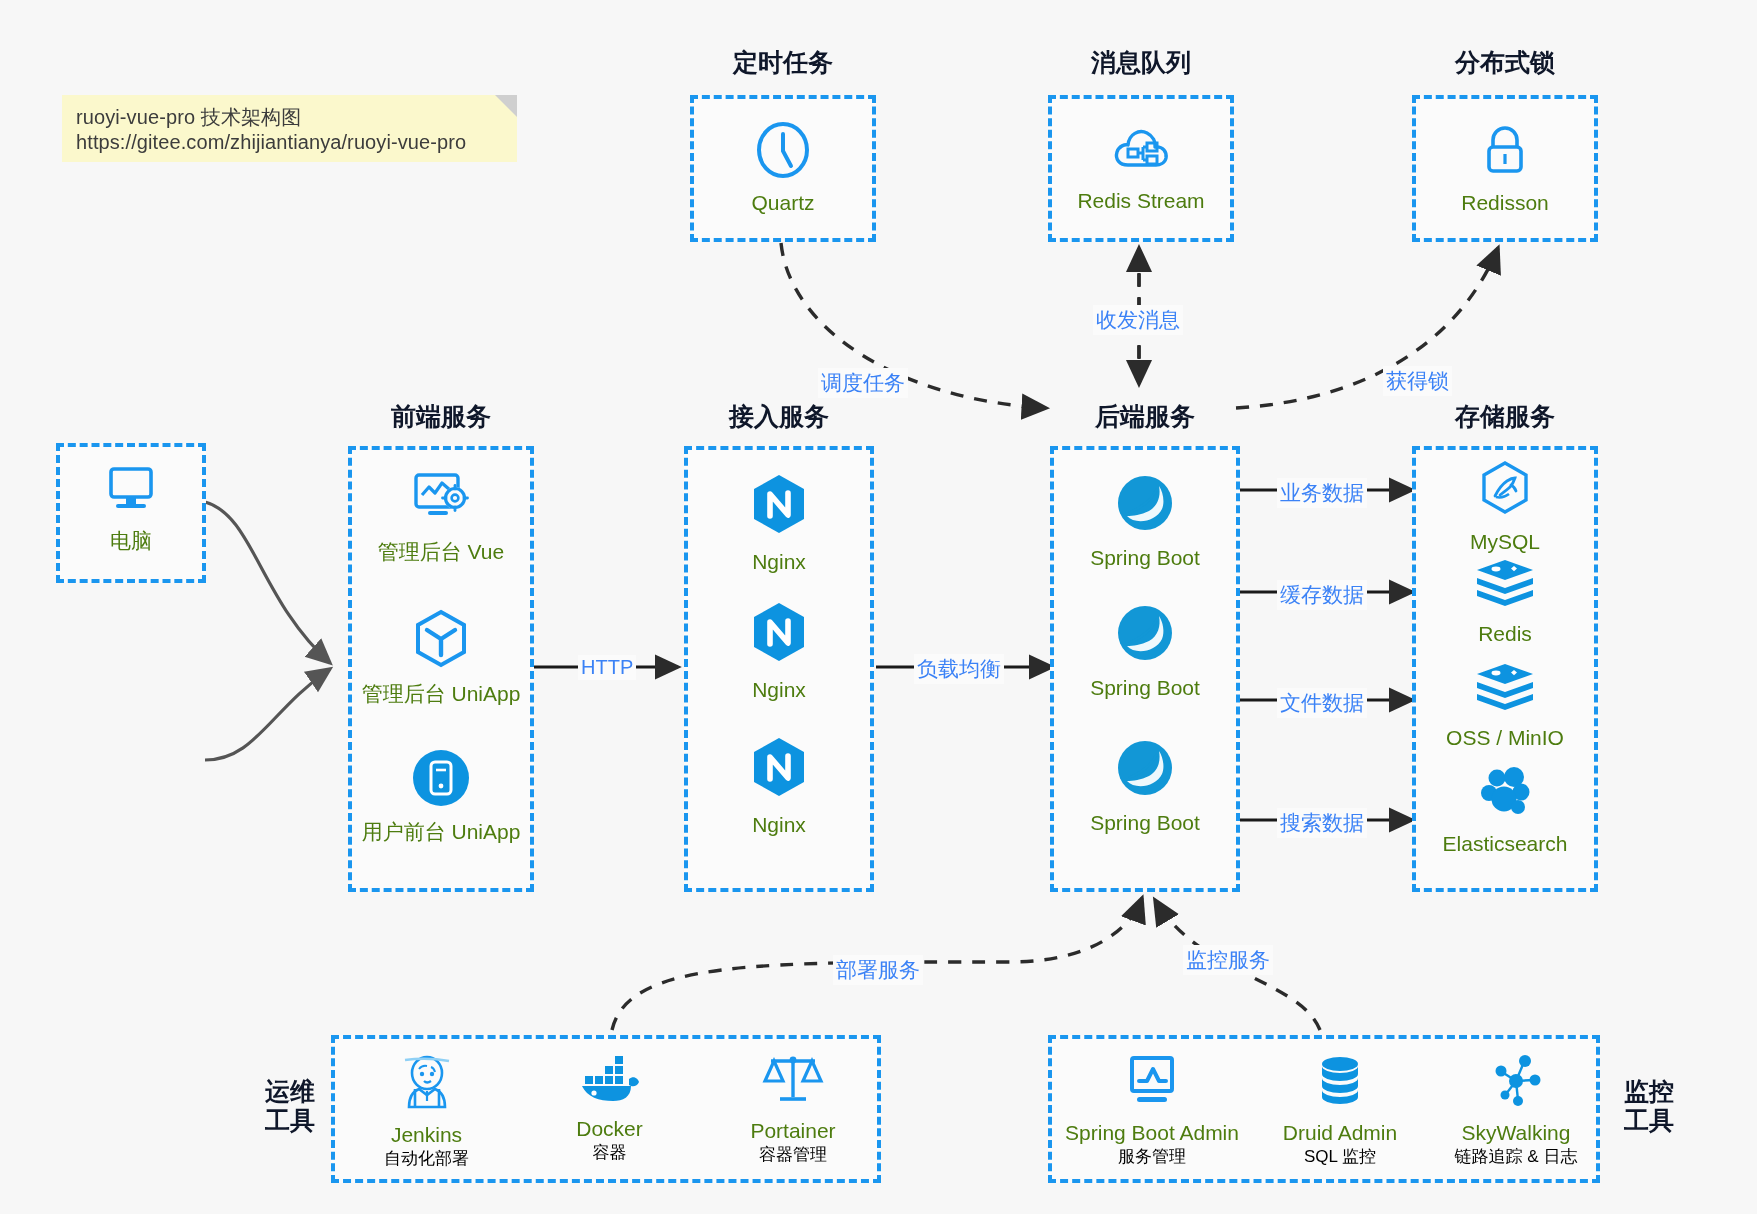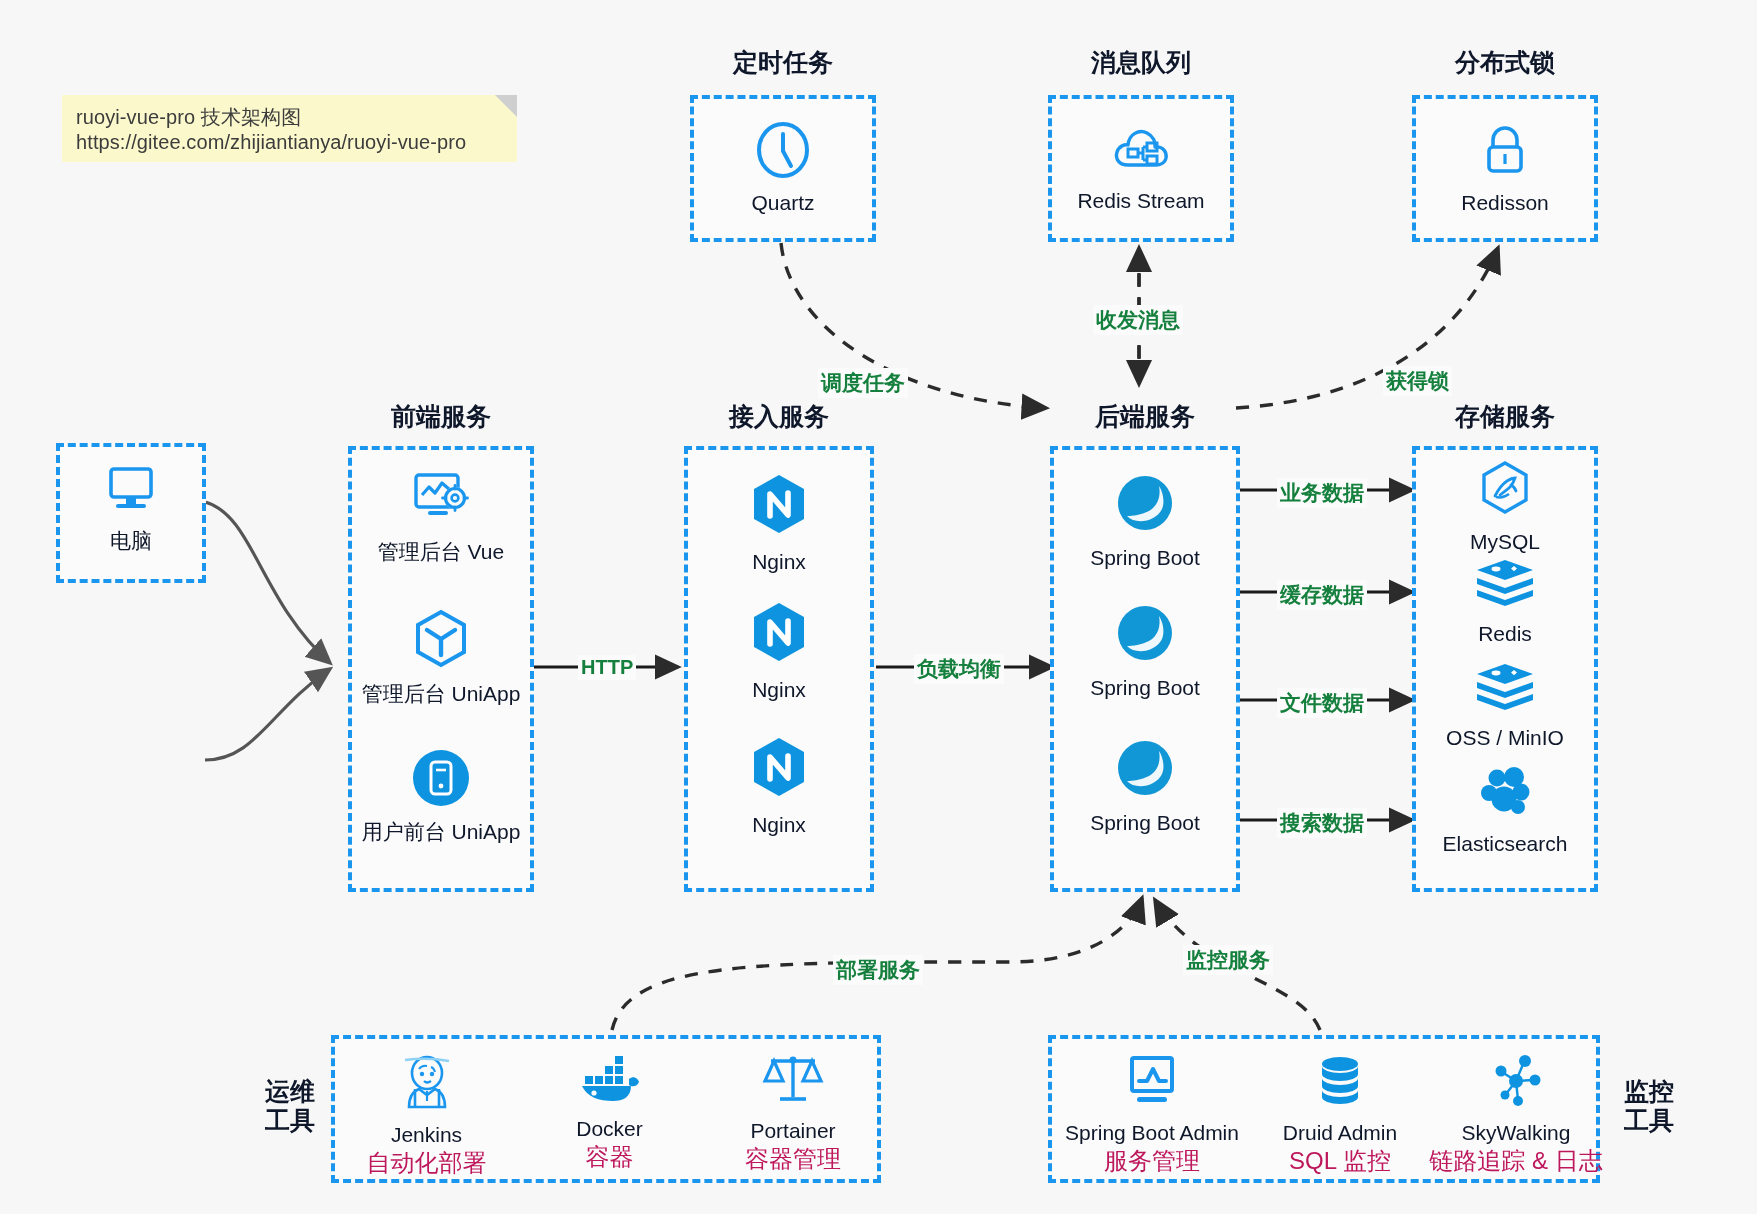--- a/index.html
+++ b/index.html
@@ -43,32 +43,32 @@
   .gtitle.side{line-height:1.15;}
 
   
   .node{
     position:absolute;
     display:flex;flex-direction:column;align-items:center;justify-content:flex-start;
     width:100%;
   }
   .node .ico{display:block;}
   .node .lbl{
-    color:#0f172a;font-size:21px;margin-top:7px;white-space:nowrap;text-align:right;
+    color:#4d7c0f;font-size:21px;margin-top:7px;white-space:nowrap;text-align:right;
     line-height:1.25;
   }
   .node .lbl2{
-    color:#be185d;font-size:24px;white-space:nowrap;text-align:center;line-height:1.25;
+    color:#000000;font-size:17px;white-space:nowrap;text-align:center;line-height:1.25;
   }
 
   
   .elabel{
     position:absolute;
-    color:#15803d;font-size:20px;white-space:nowrap;
-    background:#fbfbfb;padding:1px 3px;font-weight:bold;
+    color:#3b82f6;font-size:20px;white-space:nowrap;
+    background:#fbfbfb;padding:1px 3px;
   }
   .elabel.cn{font-size:21px;}
 </style>
 </head>
 <body>
 
 <div class="canvas">
 
   <div class="note">
     <div class="fold"></div>

